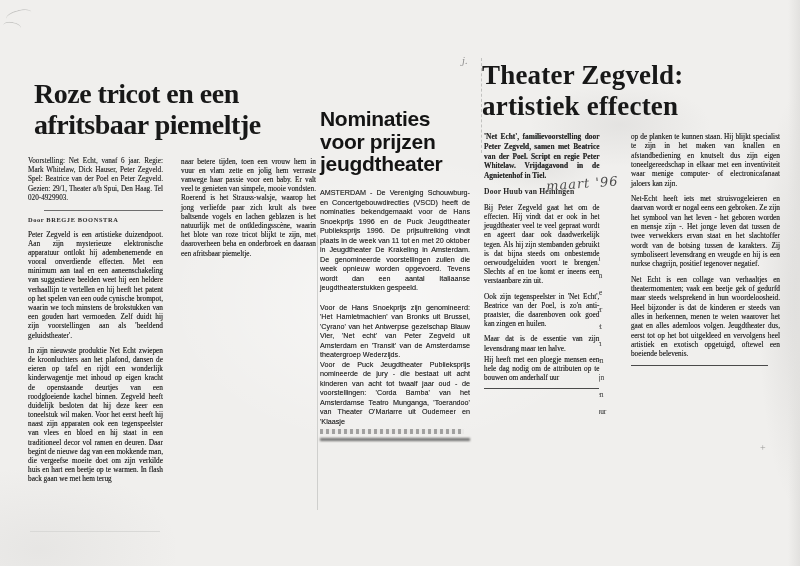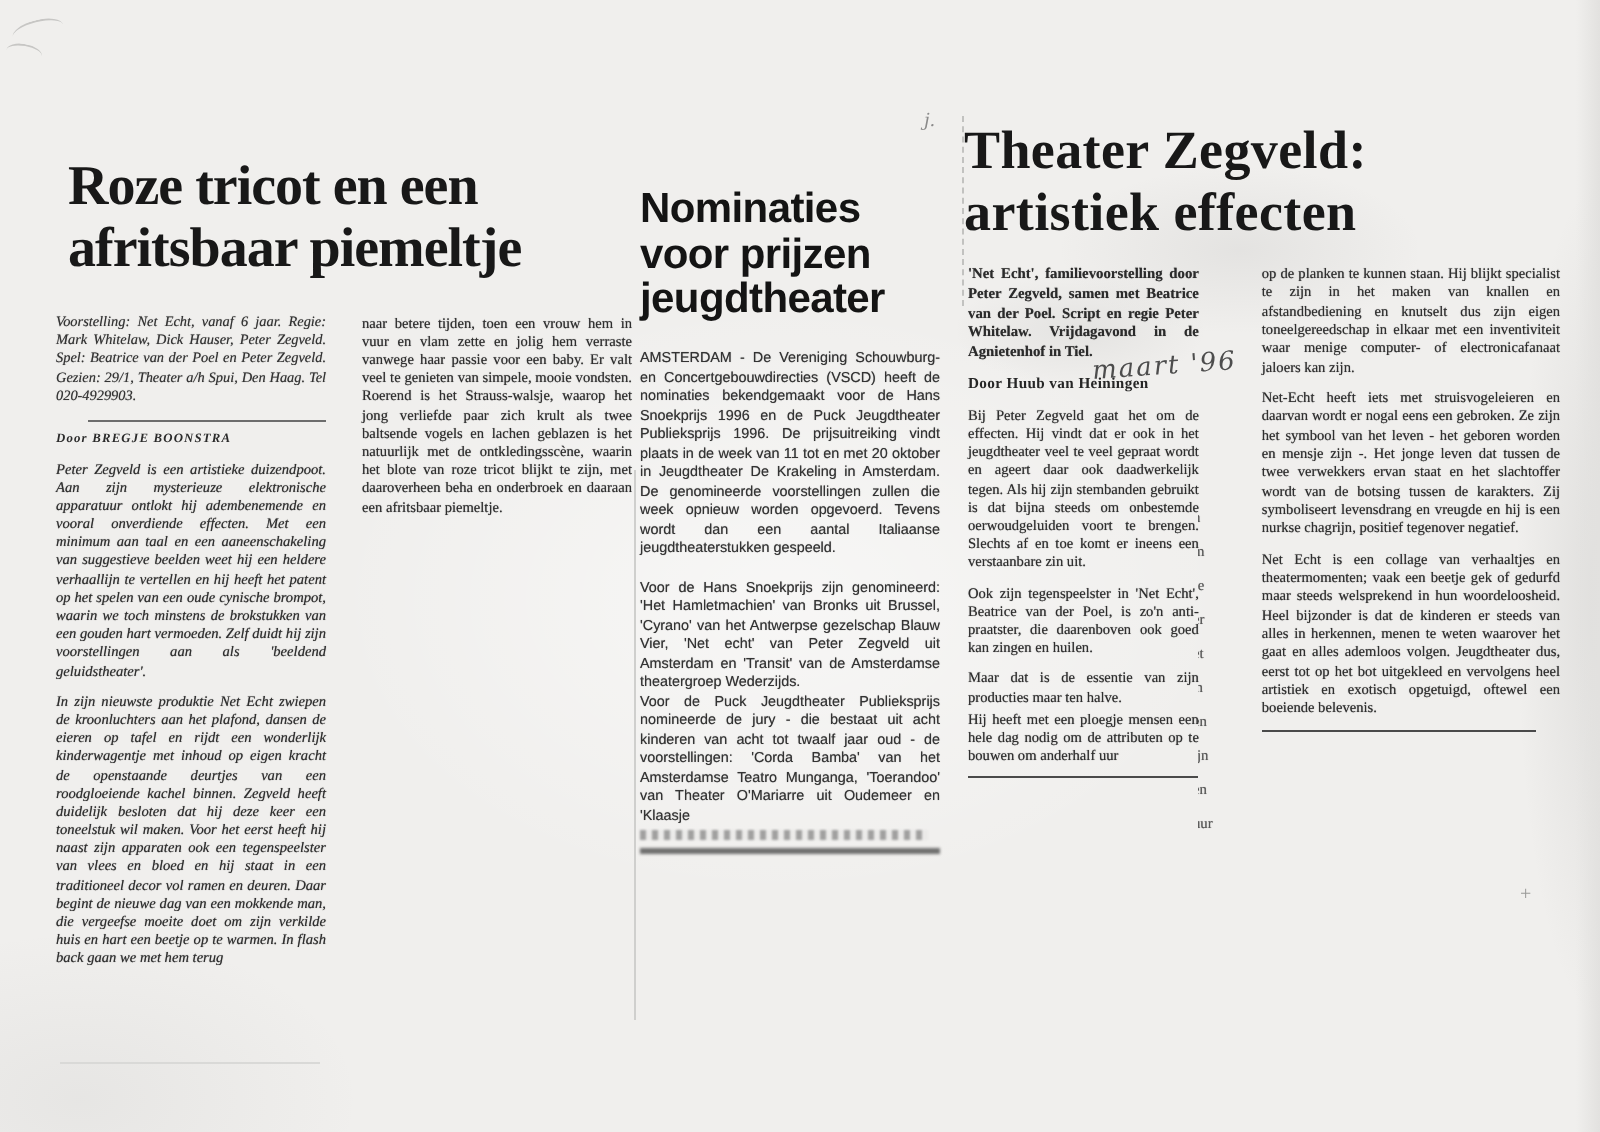--- a/index.html
+++ b/index.html
@@ -58,53 +58,53 @@
   <div class="squiggle" style="left:6px;top:10px;width:26px;height:10px;transform:rotate(-14deg);"></div>
   <div class="squiggle" style="left:3px;top:22px;width:18px;height:8px;transform:rotate(10deg);"></div>
   <div class="vline" style="left:317px;top:235px;height:275px;"></div>
   <div class="vline-dashed" style="left:481px;top:58px;height:95px;"></div>
   <div class="hline" style="left:30px;top:531px;width:130px;"></div>
   <div class="edge-band"></div>
 
   <article style="left:28px;top:78px;width:288px;">
     <h1 class="hl-serif hl-left" style="width:278px;margin-left:6px;margin-bottom:16px;">Roze tricot en een afritsbaar piemeltje</h1>
     <div class="cols" style="gap:18px;">
-      <div style="width:135px;font-style:italic;">
+      <div style="width:135px;">
         <p class="credits">Voorstelling: Net Echt, vanaf 6 jaar. Regie: Mark Whitelaw, Dick Hauser, Peter Zegveld. Spel: Beatrice van der Poel en Peter Zegveld. Gezien: 29/1, Theater a/h Spui, Den Haag. Tel 020-4929903.</p>
         <div class="rule"></div>
         <p class="byline">Door BREGJE BOONSTRA</p>
         <p class="body-serif">Peter Zegveld is een artistieke duizendpoot. Aan zijn mysterieuze elektronische apparatuur ontlokt hij adembenemende en vooral onverdiende effecten. Met een minimum aan taal en een aaneenschakeling van suggestieve beelden weet hij een heldere verhaallijn te vertellen en hij heeft het patent op het spelen van een oude cynische brompot, waarin we toch minstens de brokstukken van een gouden hart vermoeden. Zelf duidt hij zijn voorstellingen aan als 'beeldend geluidstheater'.</p>
         <p class="body-serif">In zijn nieuwste produktie Net Echt zwiepen de kroonluchters aan het plafond, dansen de eieren op tafel en rijdt een wonderlijk kinderwagentje met inhoud op eigen kracht de openstaande deurtjes van een roodgloeiende kachel binnen. Zegveld heeft duidelijk besloten dat hij deze keer een toneelstuk wil maken. Voor het eerst heeft hij naast zijn apparaten ook een tegenspeelster van vlees en bloed en hij staat in een traditioneel decor vol ramen en deuren. Daar begint de nieuwe dag van een mokkende man, die vergeefse moeite doet om zijn verkilde huis en hart een beetje op te warmen. In flash back gaan we met hem terug</p>
       </div>
       <div style="width:135px;">
         <p class="body-serif">naar betere tijden, toen een vrouw hem in vuur en vlam zette en jolig hem verraste vanwege haar passie voor een baby. Er valt veel te genieten van simpele, mooie vondsten. Roerend is het Strauss-walsje, waarop het jong verliefde paar zich krult als twee baltsende vogels en lachen geblazen is het natuurlijk met de ontkledingsscène, waarin het blote van roze tricot blijkt te zijn, met daaroverheen beha en onderbroek en daaraan een afritsbaar piemeltje.</p>
       </div>
     </div>
   </article>
 
-  <article style="left:320px;top:94px;width:150px;">
+  <article style="left:320px;top:108px;width:150px;">
     <h1 class="hl-sans" style="margin-bottom:12px;">Nominaties voor prijzen jeugdtheater</h1>
     <p class="body-sans" style="margin-bottom:10px;">AMSTERDAM - De Vereniging Schouwburg- en Concertgebouwdirecties (VSCD) heeft de nominaties bekendgemaakt voor de Hans Snoekprijs 1996 en de Puck Jeugdtheater Publieksprijs 1996. De prijsuitreiking vindt plaats in de week van 11 tot en met 20 oktober in Jeugdtheater De Krakeling in Amsterdam. De genomineerde voorstellingen zullen die week opnieuw worden opgevoerd. Tevens wordt dan een aantal Italiaanse jeugdtheaterstukken gespeeld.</p>
     <p class="body-sans" style="margin-bottom:0;">Voor de Hans Snoekprijs zijn genomineerd: 'Het Hamletmachien' van Bronks uit Brussel, 'Cyrano' van het Antwerpse gezelschap Blauw Vier, 'Net echt' van Peter Zegveld uit Amsterdam en 'Transit' van de Amsterdamse theatergroep Wederzijds.</p>
     <p class="body-sans" style="margin-bottom:0;">Voor de Puck Jeugdtheater Publieksprijs nomineerde de jury - die bestaat uit acht kinderen van acht tot twaalf jaar oud - de voorstellingen: 'Corda Bamba' van het Amsterdamse Teatro Munganga, 'Toerandoo' van Theater O'Mariarre uit Oudemeer en 'Klaasje</p>
     <div class="faded-line"></div>
     <div class="smear-line"></div>
   </article>
 
   <article style="left:478px;top:52px;width:302px;">
     <span class="hw-small" style="left:-16px;top:4px;">j.</span>
     <h1 class="hl-serif hl-right" style="margin:8px 0 10px 4px;">Theater Zegveld: artistiek effecten</h1>
     <div class="cols" style="margin-left:6px;">
       <div style="width:120px;position:relative;">
         <p class="credits credits-bold">'Net Echt', familievoorstelling door Peter Zegveld, samen met Beatrice van der Poel. Script en regie Peter Whitelaw. Vrijdagavond in de Agnietenhof in Tiel.</p>
         <span class="handwriting" style="left:62px;top:44px;">maart '96</span>
         <p class="byline-right">Door Huub van Heiningen</p>
         <p class="body-serif">Bij Peter Zegveld gaat het om de effecten. Hij vindt dat er ook in het jeugdtheater veel te veel gepraat wordt en ageert daar ook daadwerkelijk tegen. Als hij zijn stembanden gebruikt is dat bijna steeds om onbestemde oerwoudgeluiden voort te brengen. Slechts af en toe komt er ineens een verstaanbare zin uit.</p>
         <p class="body-serif">Ook zijn tegenspeelster in 'Net Echt', Beatrice van der Poel, is zo'n anti-praatster, die daarenboven ook goed kan zingen en huilen.</p>
-        <p class="body-serif" style="margin-bottom:2px;">Maar dat is de essentie van zijn producties maar ten halve.</p>
+        <p class="body-serif" style="margin-bottom:2px;">Maar dat is de essentie van zijn levensdrang maar ten halve.</p>
         <p class="body-serif" style="margin-bottom:0;">Hij heeft met een ploegje mensen een hele dag nodig om de attributen op te bouwen om anderhalf uur</p>
         <div class="endrule"></div>
       </div>
       <div class="fragments">
         <span>n</span>
         <span>m</span>
         <span>re</span>
         <span>er</span>
         <span>et</span>
         <span>'n</span>

